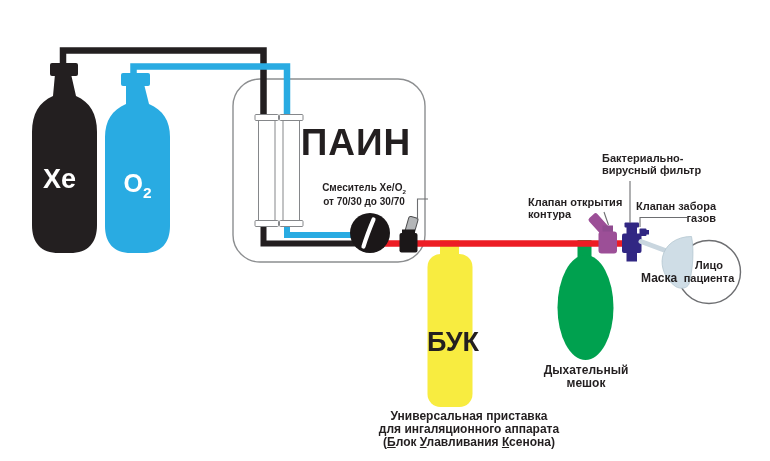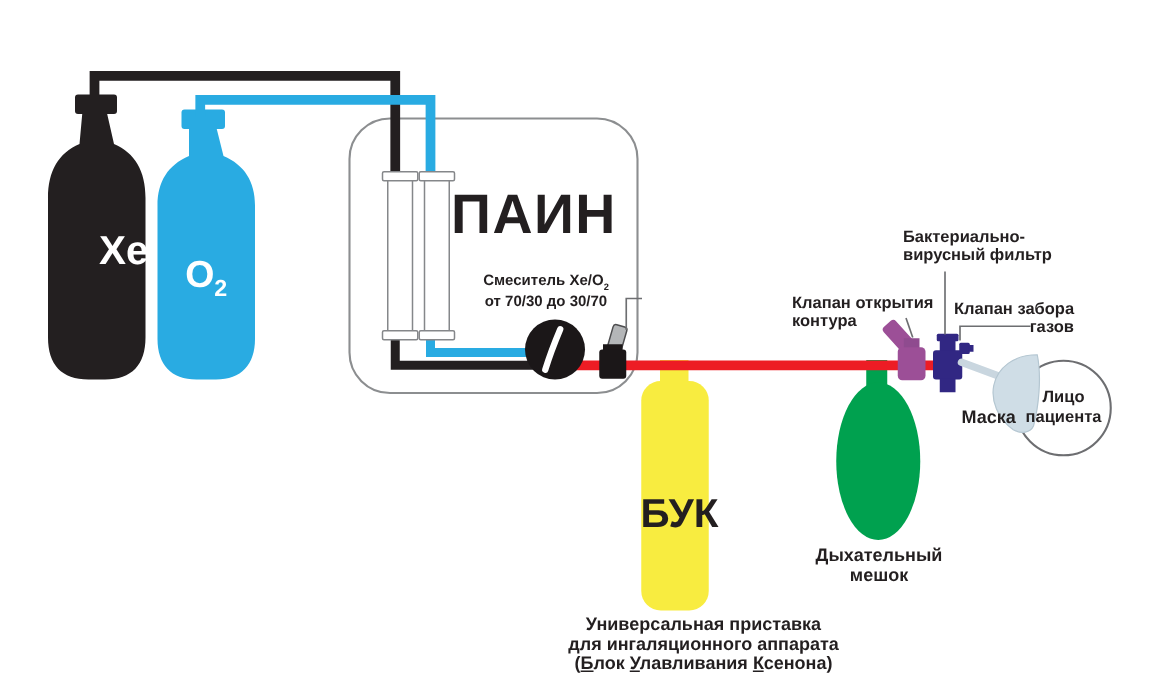--- a/index.html
+++ b/index.html
@@ -119,21 +119,21 @@
     <path d="M691.5 236.5 C676 236.5 665 245 662.5 257 C660.5 267 665 279 675.5 286.5 C681 289.5 687 288.5 689 284 C692.5 271 694.5 251 691.5 236.5 Z" fill="#cfdde6" stroke="#b4c6d1" stroke-width="0.8"></path>
 
     <g fill="none" stroke="#6d6e71" stroke-width="1.1">
       <path d="M428 199 H417.5 V220"></path>
       <path d="M630 181 V223"></path>
       <path d="M604 212 L608.5 225"></path>
       <path d="M687 217.5 H640 V227"></path>
     </g>
   </svg>
 
-  <div class="lbl white big-cyl center" style="left:32px;top:154px;width:55px;padding-left:23px;">Xe</div>
+  <div class="lbl white big-cyl center" style="left:32px;top:166px;width:55px;">Xe</div>
 
   <div class="lbl white o2-size center" style="left:105px;top:171px;width:65px;"><span>O</span><sub>2</sub></div>
 
   <div class="lbl pain-title center" style="left:291px;top:124px;width:130px;">ПАИН</div>
 
   <div class="lbl mixer-size center" style="left:302px;top:181px;width:124px;">
     <div><span>Смеситель Xe/O</span><sub>2</sub></div>
     <div>от 70/30 до 30/70</div>
   </div>
 

